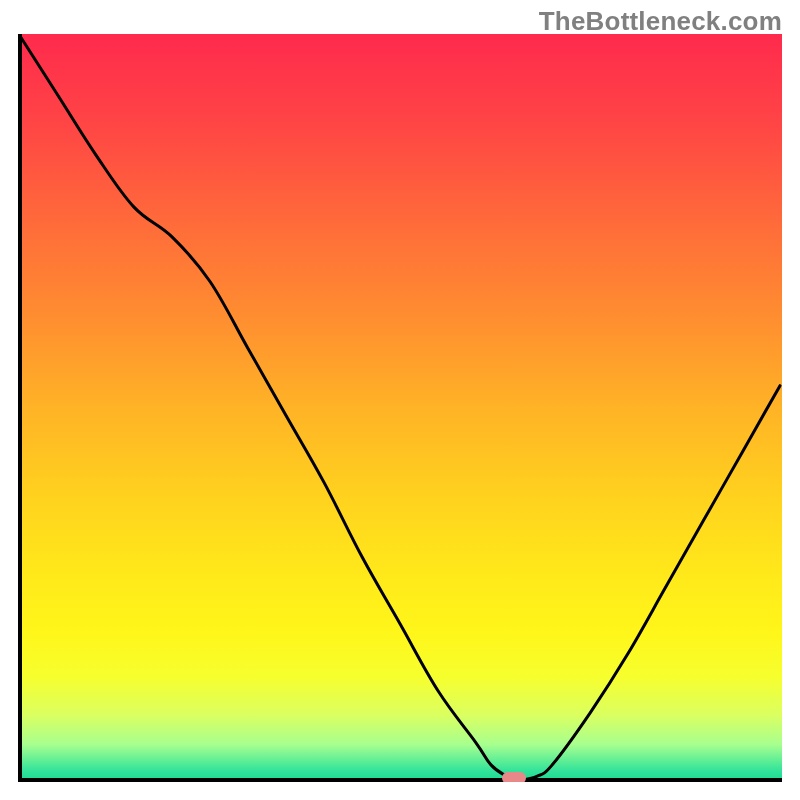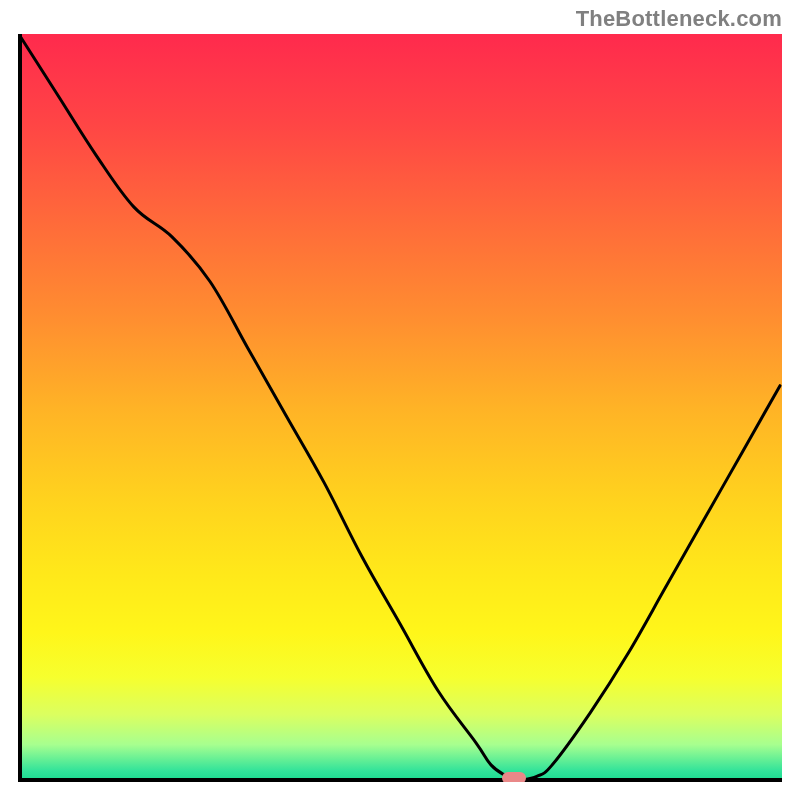--- a/index.html
+++ b/index.html
@@ -9,21 +9,21 @@
     height: 800px;
     overflow: hidden;
     background: #ffffff;
     font-family: Arial, Helvetica, sans-serif;
   }
   .attribution {
     position: absolute;
     top: 6px;
     right: 18px;
     color: #808080;
-    font-size: 22px;
+    font-size: 26px;
     font-weight: 600;
     letter-spacing: 0.2px;
   }
   .plot-area {
     position: absolute;
     left: 18px;
     top: 34px;
     width: 764px;
     height: 748px;
   }

